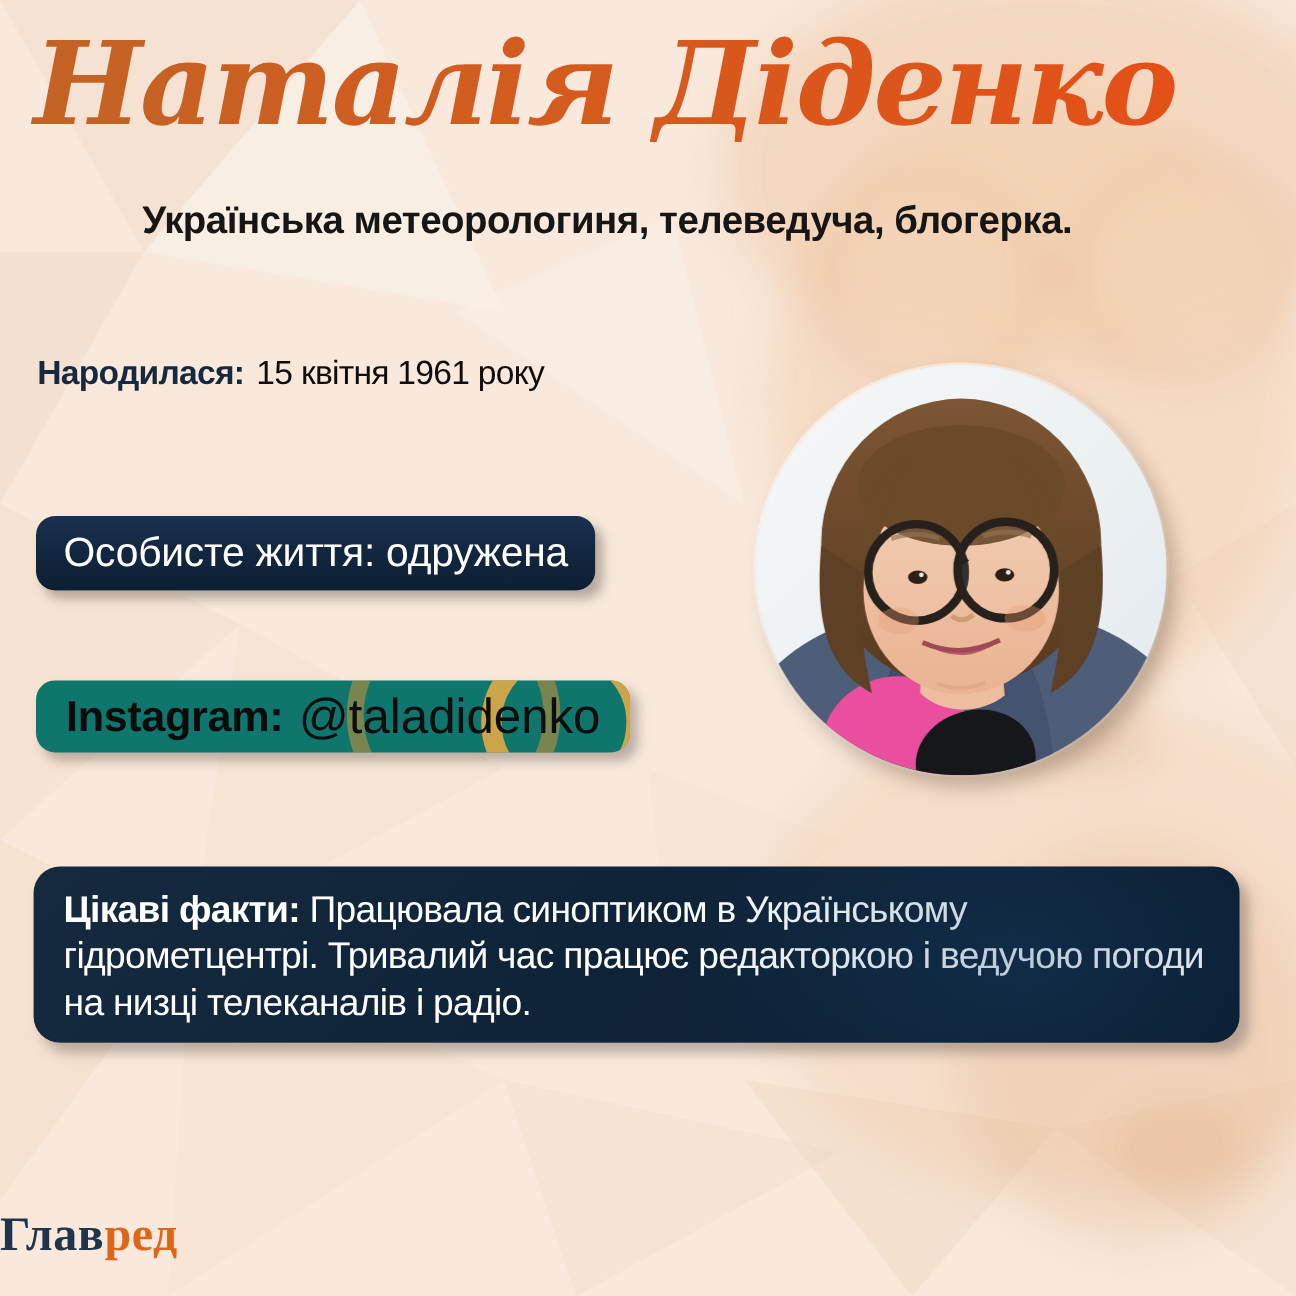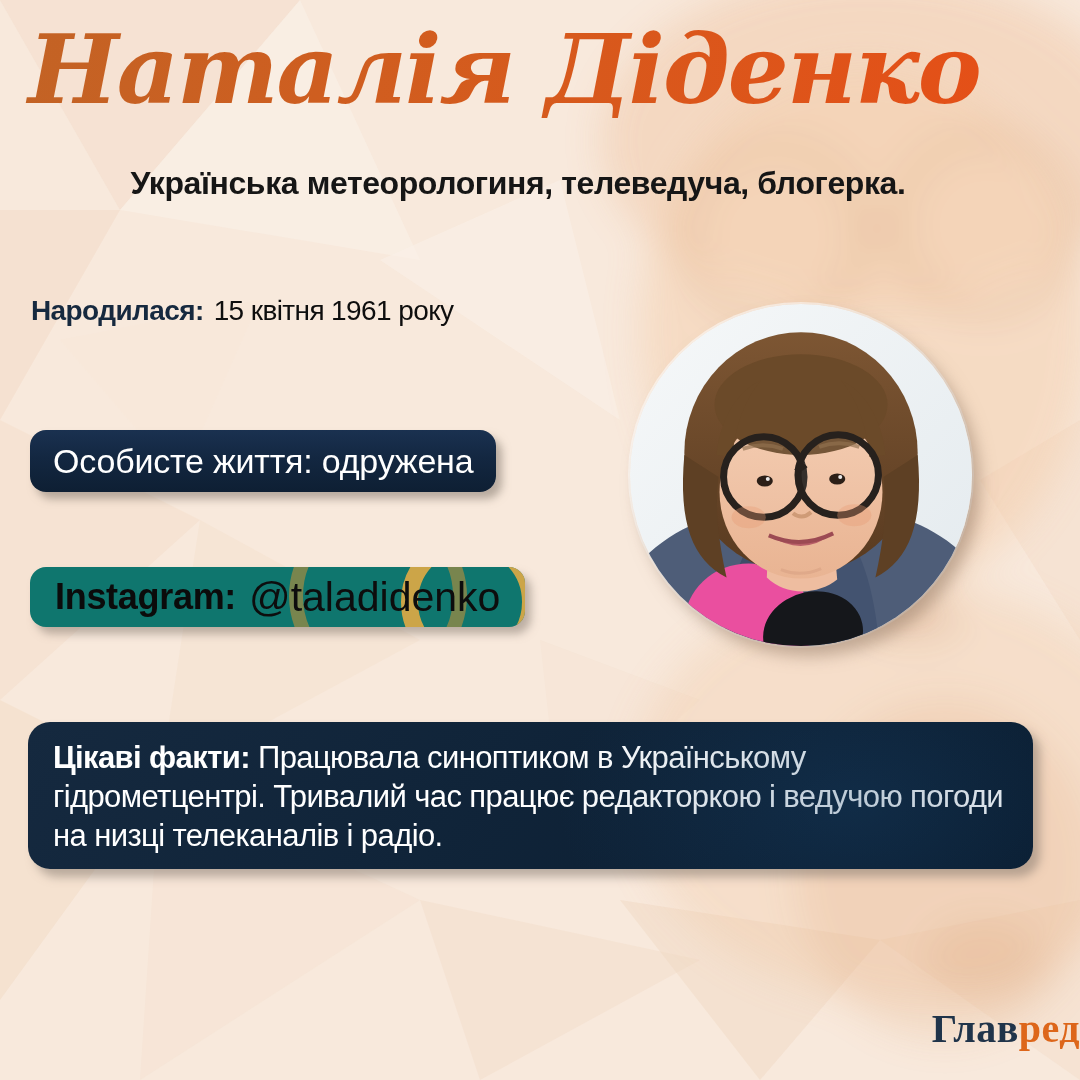--- a/index.html
+++ b/index.html
@@ -20,21 +20,21 @@
     padding-left:28px;
   }
   @supports (-webkit-background-clip:text) or (background-clip:text) {
     .title {
       background:linear-gradient(90deg,#c26325 0%, #d35c1e 40%, #e84d16 100%);
       -webkit-background-clip:text; background-clip:text;
       color:transparent; -webkit-text-fill-color:transparent;
     }
   }
   .subtitle {
-    position:absolute; top:165px; left:12px; width:1012px; z-index:3;
+    position:absolute; top:165px; left:0; width:1012px; z-index:3;
     text-align:center; font-weight:bold; font-size:32px; color:#161616;
     letter-spacing:-0.4px;
   }
 
   
   .born { position:absolute; left:31px; top:295px; z-index:3; font-size:28px; letter-spacing:-0.6px; }
   .born .label { color:#16293f; font-weight:bold; margin-right:10px; }
   .born .value { color:#0e0e0e; font-weight:normal; }
 
   
@@ -82,21 +82,21 @@
   .photo {
     position:absolute; left:630px; top:304px; width:342px; height:342px; z-index:2;
     border-radius:50%; overflow:hidden;
     box-shadow:8px 10px 16px rgba(150,124,104,.55), 0 0 0 2px rgba(255,255,255,.55);
   }
   .photo svg { display:block; }
 
   
   .logo {
     position:absolute; top:1005px; left:0; width:1080px; z-index:3;
-    text-align:right; font-family:"Liberation Serif", serif; font-weight:bold;
+    text-align:left; font-family:"Liberation Serif", serif; font-weight:bold;
     font-size:40px; letter-spacing:0.5px;
   }
   .logo .p1 { color:#20344a; }
   .logo .p2 { color:#dd661a; }
 </style>
 </head>
 <body>
 
 <div class="canvas">
 

